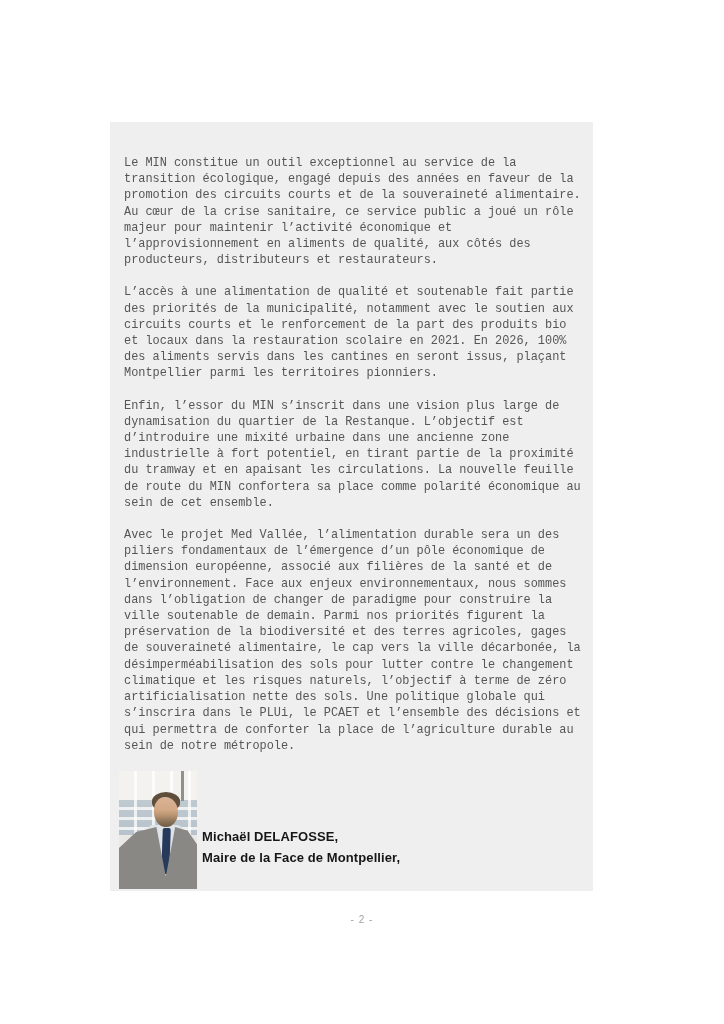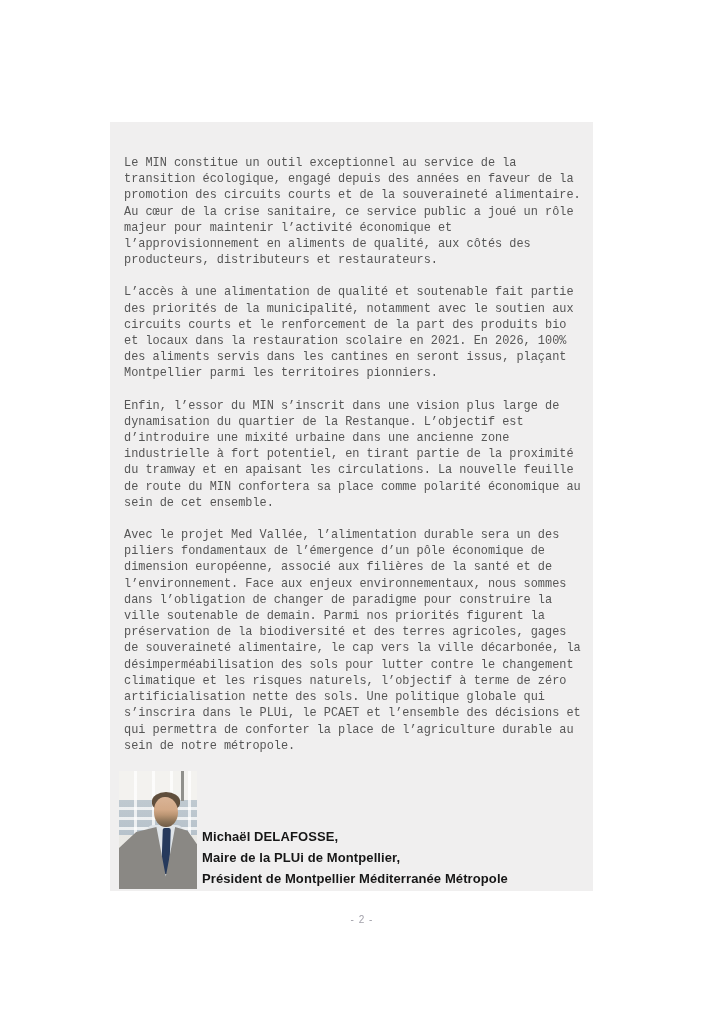--- a/index.html
+++ b/index.html
@@ -137,21 +137,20 @@
       <div class="ph-neck"></div>
       <div class="ph-shirt"></div>
       <div class="ph-tie"></div>
       <div class="ph-suit"></div>
       <div class="ph-hair"></div>
       <div class="ph-face"></div>
     </div>
 
     <div class="signature">
       <div class="sig-line">Michaël DELAFOSSE,</div>
-      <div class="sig-line">Maire de la PLUi de Montpellier,</div>
-      <div class="sig-line">Président de Montpellier Méditerranée Métropole</div>
+      <div class="sig-line">Maire de la Face de Montpellier,</div>
     </div>
 
   </div>
 
   <div class="page-number">- 2 -</div>
 
 </div>
 
 </body></html>

